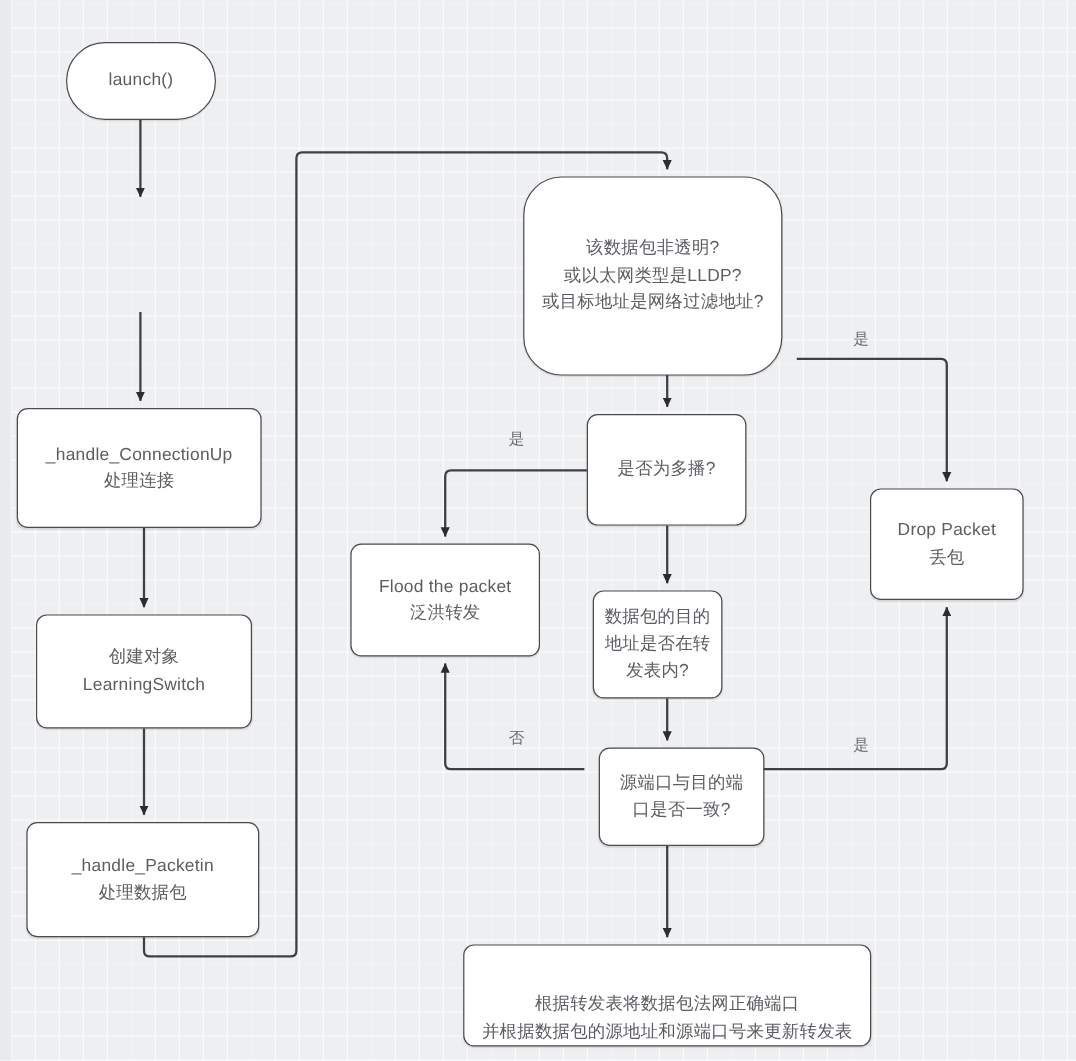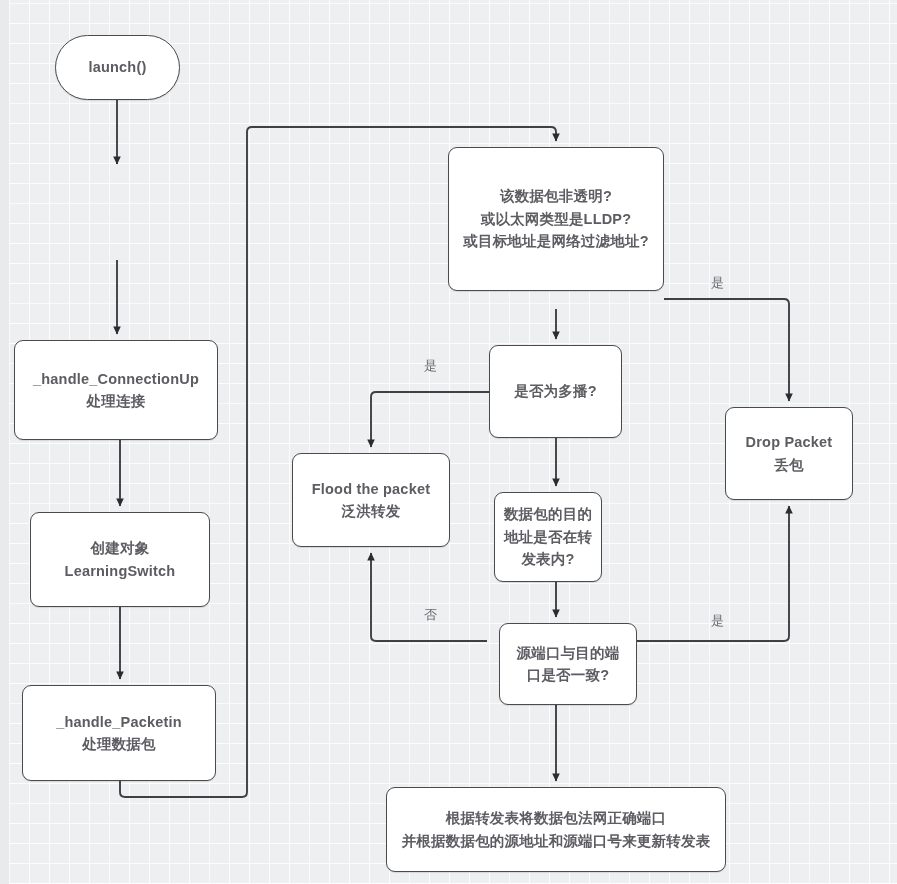--- a/index.html
+++ b/index.html
@@ -52,21 +52,21 @@
     text-align: center;
     color: #5c5c62;
     font-size: 14.5px;
     line-height: 1.55;
     letter-spacing: 0.2px;
     box-shadow: 0 1px 1px rgba(0,0,0,0.10);
   }
   .node.terminal {
     border-radius: 42px;
   }
-  .node .txt { padding: 0 8px; white-space: pre-line; font-weight: bold; }
+  .node .txt { padding: 0 8px; white-space: pre-line; }
   .edge-label {
     position: absolute;
     z-index: 3;
     color: #6a6a70;
     font-size: 13px;
     line-height: 1;
     white-space: nowrap;
   }
 </style>
 </head>
@@ -123,21 +123,21 @@
   <div class="node" style="left:22px; top:685px; width:194px; height:96px;">
     <span class="txt">_handle_Packetin
 处理数据包</span>
   </div>
 
   <div class="node" style="left:30px; top:512px; width:180px; height:95px;">
     <span class="txt">创建对象
 LearningSwitch</span>
   </div>
 
-  <div class="node" style="left:448px; top:147px; width:216px; height:144px;">
+  <div class="node" style="left:436px; top:147px; width:216px; height:166px;border-radius:32px;">
     <span class="txt">该数据包非透明?
 或以太网类型是LLDP?
 或目标地址是网络过滤地址?</span>
   </div>
 
   <div class="node" style="left:292px; top:453px; width:158px; height:94px;">
     <span class="txt">Flood the packet
 泛洪转发</span>
   </div>
 
@@ -154,21 +154,21 @@
   <div class="node" style="left:487px; top:623px; width:138px; height:82px;margin-left:12px;">
     <span class="txt">源端口与目的端
 口是否一致?</span>
   </div>
 
   <div class="node" style="left:725px; top:407px; width:128px; height:93px;">
     <span class="txt">Drop Packet
 丢包</span>
   </div>
 
-  <div class="node" style="left:386px; top:787px; width:340px; height:85px;">
+  <div class="node" style="left:386px; top:787px; width:340px; height:85px;align-items:flex-end;">
     <span class="txt">根据转发表将数据包法网正确端口
 并根据数据包的源地址和源端口号来更新转发表</span>
   </div>
 
   <div class="edge-label" style="left:711px; top:276px;">是</div>
   <div class="edge-label" style="left:424px; top:359px;">是</div>
   <div class="edge-label" style="left:424px; top:608px;">否</div>
   <div class="edge-label" style="left:711px; top:614px;">是</div>
 
 </div>

